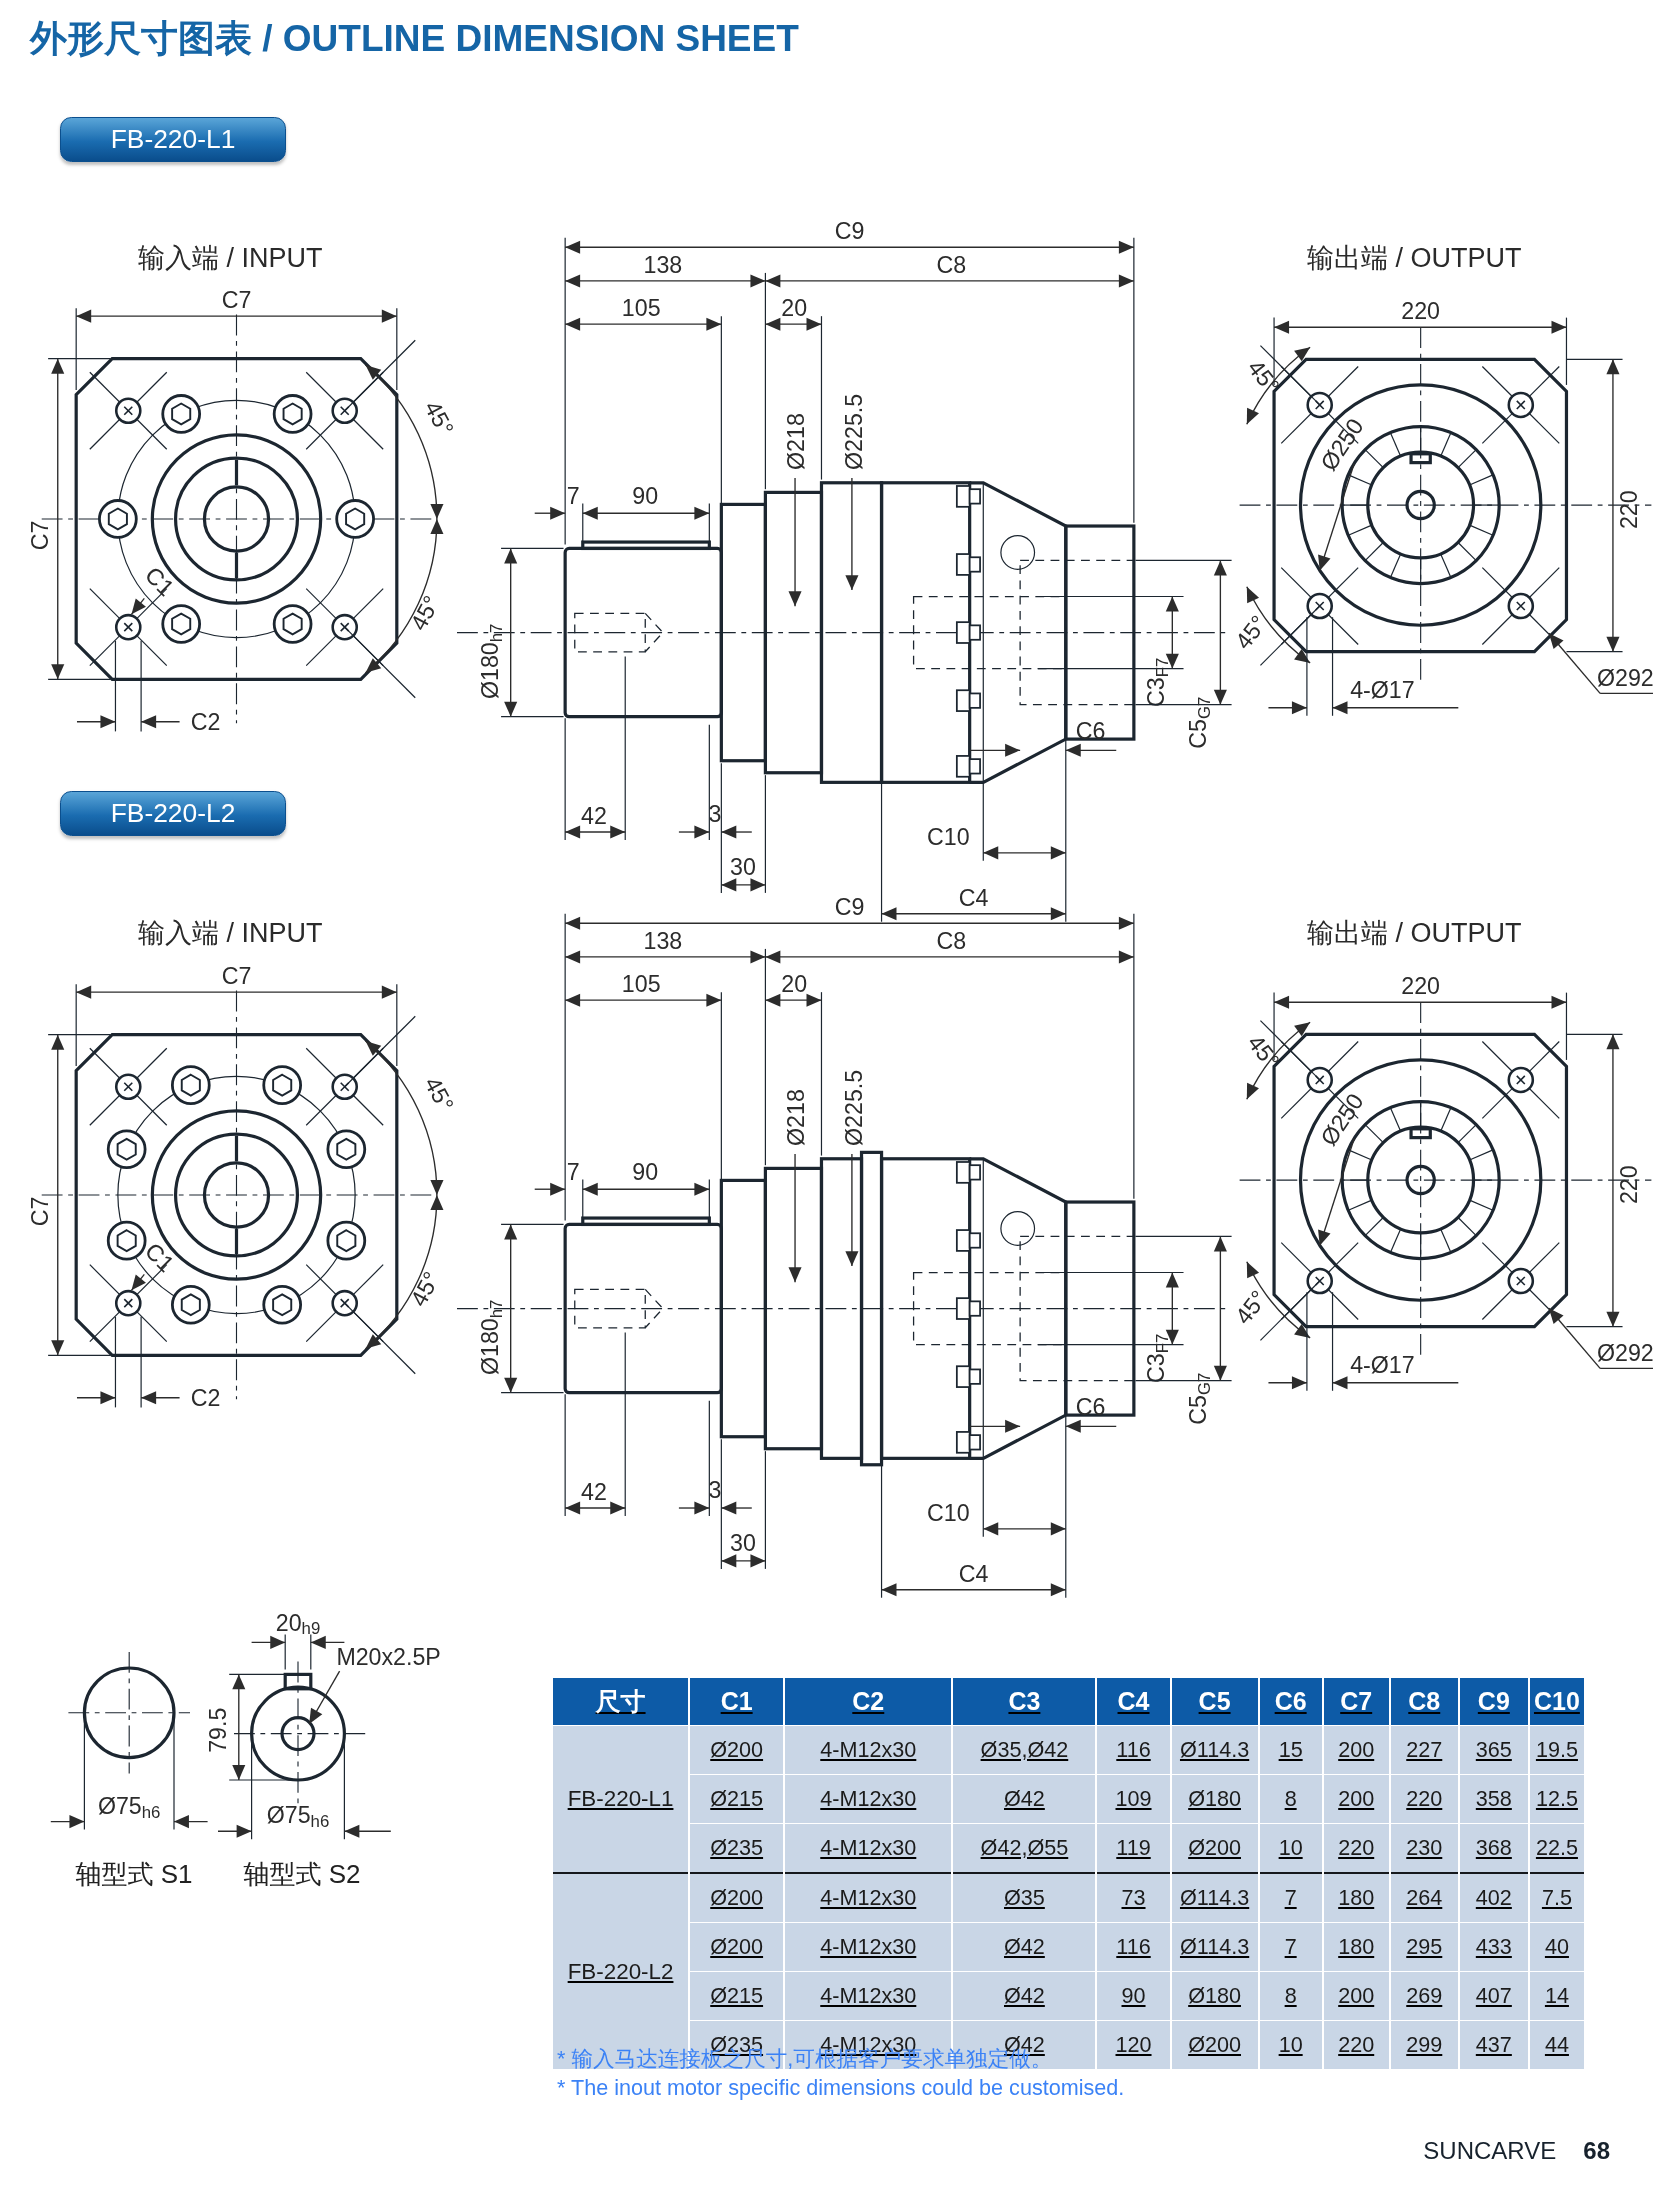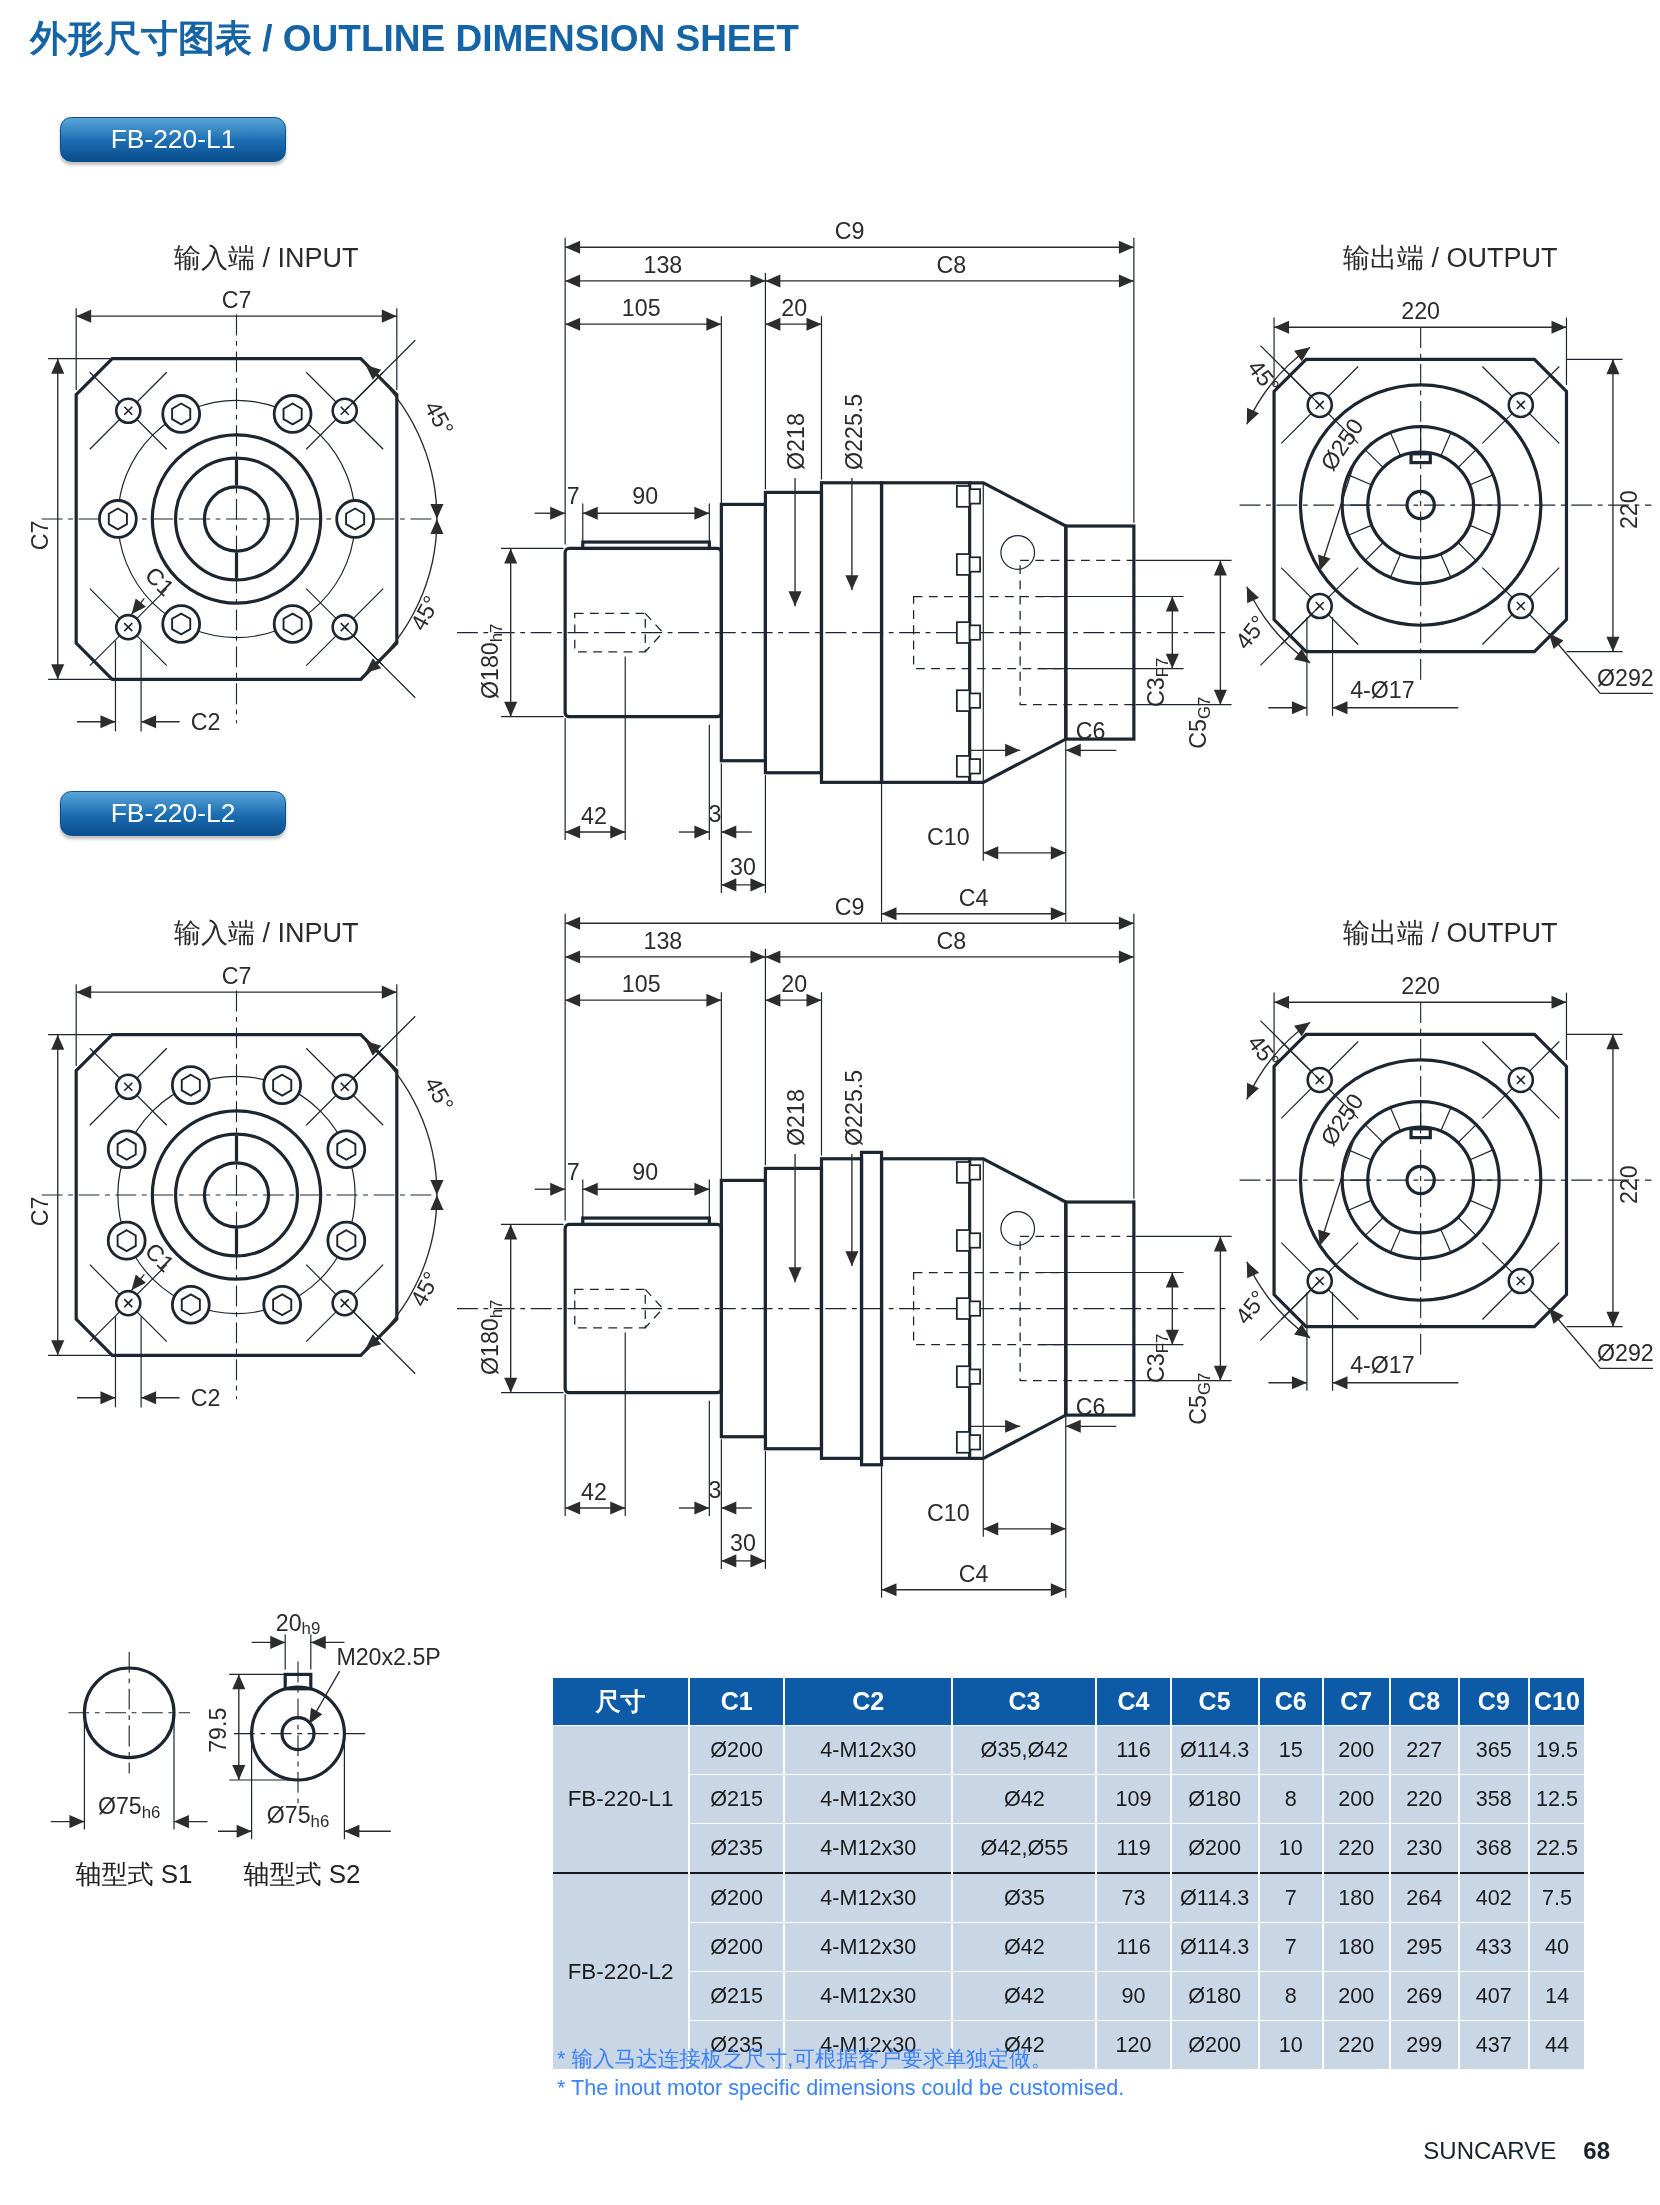--- a/index.html
+++ b/index.html
@@ -7,32 +7,32 @@
         font-family:"Liberation Sans",sans-serif;border-radius:17px;}
   .title{position:absolute;left:30px;top:14.4px;font-size:37px;font-weight:bold;
          color:#1565a6;letter-spacing:0px;}
   .badge{position:absolute;height:43px;border-radius:11.2px;color:#fff;font-size:26.4px;
          display:flex;align-items:center;justify-content:center;
          background:linear-gradient(#5aa5d8,#1a6cb0 55%,#0a4d8c);
          border:1.6px solid #0b4f8e;box-shadow:0 2.4px 3.2px rgba(0,0,0,.25);}
   .b1{left:60px;top:117px;width:224px;}
   .b2{left:60px;top:791px;width:224px;}
   .b3{left:60px;top:1509px;width:393px;}
-  .hd1{position:absolute;font-size:27px;color:#2a2a2a;margin-left:36px;}
+  .hd1{position:absolute;font-size:27px;color:#2a2a2a;}
   .slabel{position:absolute;font-size:26px;color:#222;text-align:center;width:136px;}
   svg{position:absolute;overflow:visible;}
   .tk{stroke:#1c2630;stroke-width:4;fill:none;}
   .tn{stroke:#1c2630;stroke-width:1.5;fill:none;}
   .dm{stroke:#2c2c2c;stroke-width:1.7;fill:none;}
   .cl{stroke:#1c2630;stroke-width:1.4;fill:none;stroke-dasharray:26 7 6 7;}
   .hdn{stroke:#1c2630;stroke-width:1.6;fill:none;stroke-dasharray:11 8;}
   .tx{font-family:"Liberation Sans",sans-serif;font-size:29px;fill:#2c2c2c;}
   .sub{font-size:21px;}
   .tblwrap{position:absolute;left:553px;top:1678px;width:1031px;}
-  table{border-collapse:collapse;table-layout:fixed;width:1031px;background:#c9d6e6;}
+  table{border-collapse:collapse;table-layout:fixed;width:1031px;background:#c9d6e6;text-decoration:underline;}
   th{background:#0d5ba7;color:#fff;font-size:25px;font-weight:bold;height:45px;
      border-left:2.4px solid #fff;font-family:"Liberation Sans",sans-serif;}
   td{font-size:21.6px;color:#1b1b1b;text-align:center;height:46px;
      border-left:2.4px solid #fff;border-top:1.6px solid #fff;
      font-family:"Liberation Sans",sans-serif;}
   th:first-child,td.gname{border-left:none;}
   tr.sep td{border-top:2.4px solid #15181c;}
   .gname{font-size:22.4px;}
   .note{position:absolute;left:557px;font-size:21.6px;color:#3b82f6;}
   .footer{position:absolute;top:2137px;left:1362px;width:248px;text-align:right;

